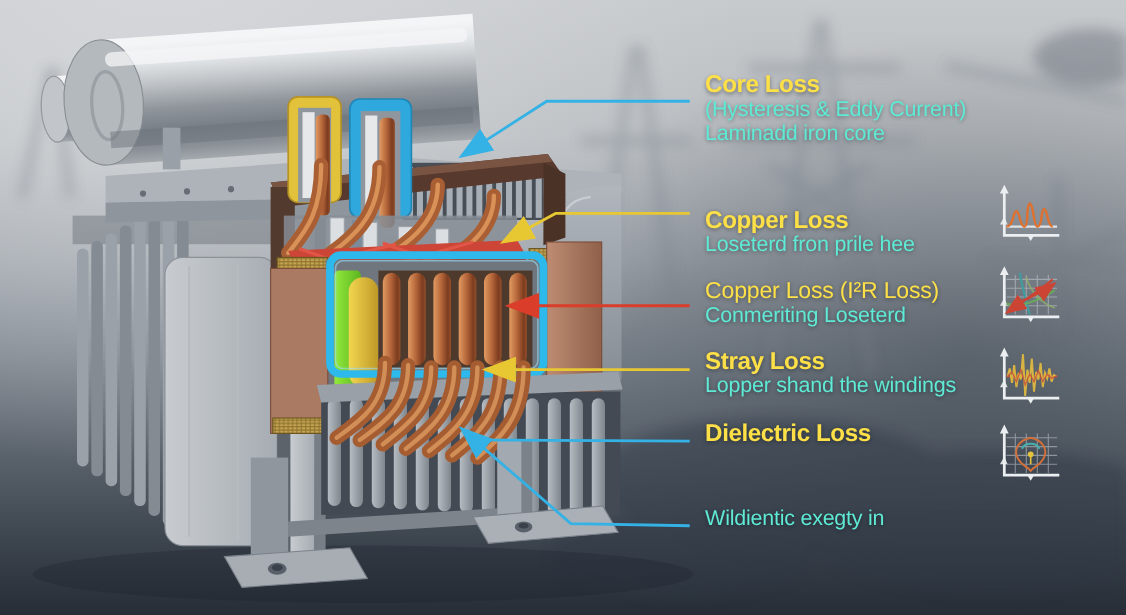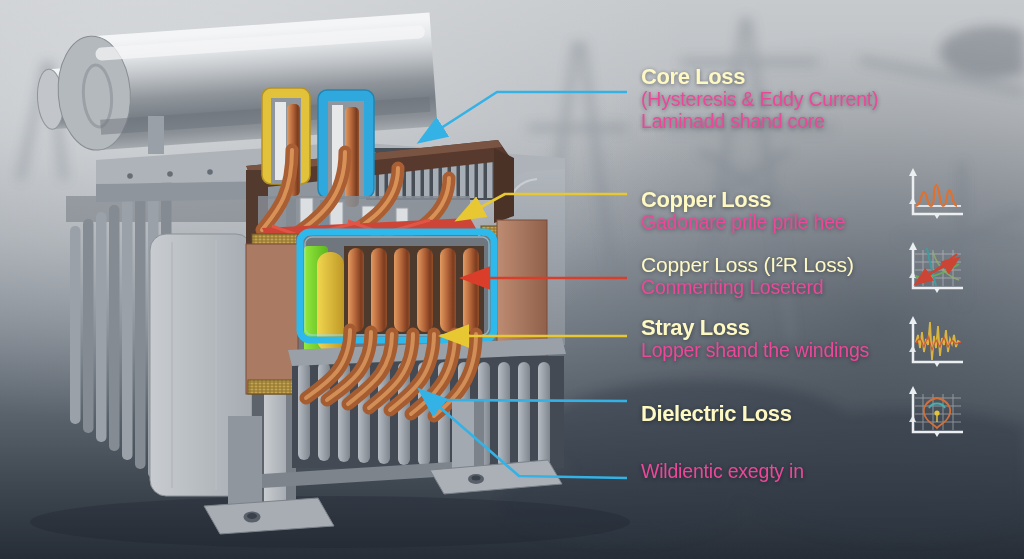--- a/index.html
+++ b/index.html
@@ -12,24 +12,24 @@
       radial-gradient(900px 520px at 14% 18%, rgba(232,234,236,.55), rgba(232,234,236,0) 62%),
       linear-gradient(180deg,#c7cacd 0%,#b7bbbf 22%,#9ba1a8 42%,#7c848d 58%,#5a626c 74%,#3c444e 88%,#262d36 100%);
   }
   .bg-shapes{position:absolute;inset:0;filter:blur(6px);opacity:.8;}
   
   .overlay{position:absolute;inset:0;}
   
   .label-row{position:absolute;left:641px;white-space:nowrap;
              text-shadow:0 1px 4px rgba(10,16,22,.45);}
   .label-row h3{margin:0;font-size:22px;line-height:25px;font-weight:bold;
-                letter-spacing:-.4px;color:#fef9c3;}
+                letter-spacing:-.4px;color:#fde047;}
   .label-row h3.light{font-weight:400;font-size:21px;letter-spacing:-.2px;}
   .label-row p{margin:0;font-size:19.5px;line-height:21.5px;font-weight:400;
-               letter-spacing:-.2px;color:#ec4899;}
+               letter-spacing:-.2px;color:#5eead4;}
   
   .mini-chart{position:absolute;left:903px;width:64px;height:60px;}
 </style>
 </head>
 <body>
 
 <div id="scene">
 
   <div class="bg"></div>
 
@@ -315,35 +315,35 @@
       <polyline points="627,278 464,278" stroke="#da3d2a" marker-end="url(#mRed)"></polyline>
       <polyline points="627,336 443,336" stroke="#e8c832" marker-end="url(#mYellow)"></polyline>
       <polyline points="627,401 434,400" stroke="#35b2e5"></polyline>
       <polyline points="627,478 519,476 421,391" stroke="#35b2e5" marker-end="url(#mCyan)"></polyline>
     </g>
   </svg>
 
   <div class="label-row" style="top:64px">
     <h3>Core Loss</h3>
     <p>(Hysteresis &amp; Eddy Current)</p>
-    <p>Laminadd shand core</p>
+    <p>Laminadd iron core</p>
   </div>
   <div class="label-row" style="top:187px">
     <h3>Copper Loss</h3>
-    <p>Gadonare prile prile hee</p>
+    <p>Loseterd fron prile hee</p>
   </div>
   <div class="label-row" style="top:252px">
     <h3 class="light">Copper Loss (I²R Loss)</h3>
     <p>Conmeriting Loseterd</p>
   </div>
   <div class="label-row" style="top:315px">
     <h3>Stray Loss</h3>
     <p>Lopper shand the windings</p>
   </div>
-  <div class="label-row" style="top:401px">
+  <div class="label-row" style="top:381px">
     <h3>Dielectric Loss</h3>
   </div>
   <div class="label-row" style="top:461px">
     <p>Wildientic exegty in</p>
   </div>
 
   <svg class="mini-chart" style="top:166px" viewBox="0 0 64 60">
     <path d="M10,6 V48 H60" stroke="#eceff1" stroke-width="2.5" fill="none"></path>
     <polygon points="6,10 10,2 14,10" fill="#eceff1"></polygon>
     <polygon points="6,38 10,31 13,38" fill="#eceff1" opacity=".9"></polygon>

